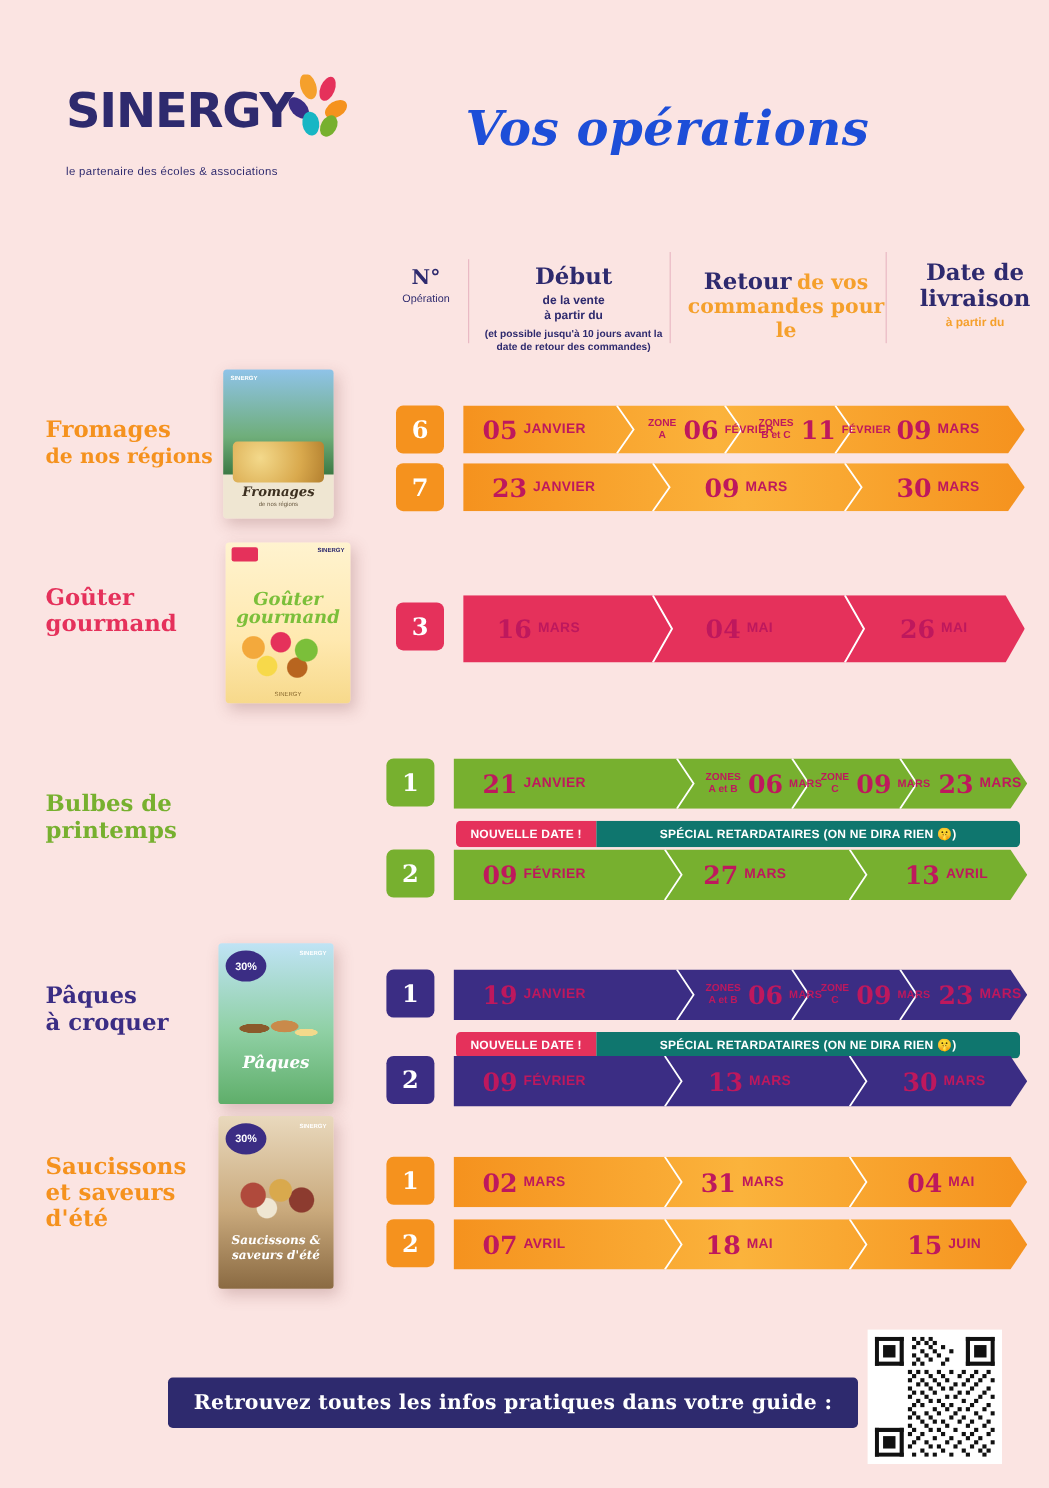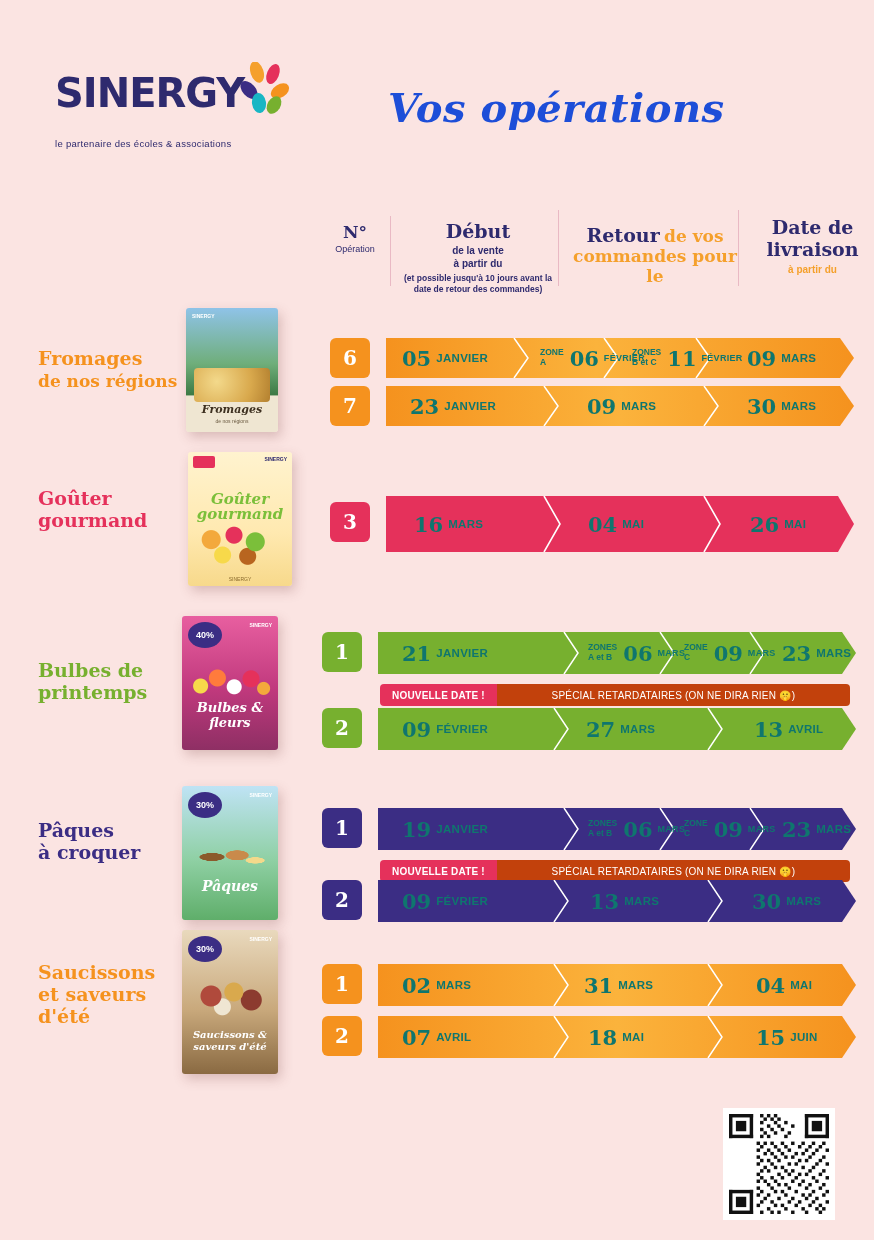--- a/index.html
+++ b/index.html
@@ -70,39 +70,39 @@
 
   
   .bar{position:absolute;height:44px;display:flex;align-items:center;}
   .numbox{
     width:40px;height:40px;border-radius:6px;display:flex;align-items:center;justify-content:center;
     color:#fff;font-family:"DejaVu Serif",serif;font-weight:bold;font-size:20px;
     position:absolute;left:0;top:2px;
   }
   .seg{
     position:relative;display:flex;align-items:center;justify-content:center;
-    color:#0f766e;padding:0 6px;
+    color:#be185d;padding:0 6px;
   }
   .seg .d{
     font-family:"DejaVu Serif",serif;font-weight:bold;font-size:21px;margin-right:5px;
   }
   .seg .m{font-size:11.5px;font-weight:bold;letter-spacing:.3px;}
   .seg .zone{
-    font-size:8.5px;font-weight:bold;line-height:1.15;margin-right:6px;
+    font-size:8.5px;font-weight:bold;line-height:1.15;text-align:center;margin-right:6px;
   }
 
   .ribbon{
     position:absolute;height:22px;display:flex;align-items:center;border-radius:4px;overflow:hidden;
   }
   .ribbon .new{
     background:#e5315b;color:#fff;font-size:10px;font-weight:bold;letter-spacing:.2px;
     padding:0 12px;height:100%;display:flex;align-items:center;
   }
   .ribbon .spec{
-    background:#c2410c;color:#fff;font-size:10px;font-weight:normal;letter-spacing:.2px;
+    background:#0f766e;color:#fff;font-size:10px;font-weight:bold;letter-spacing:.2px;
     padding:0 14px;height:100%;display:flex;align-items:center;
   }
 
   
   .footer-bar{
     position:absolute;left:140px;top:1148px;width:575px;height:42px;
     background:#2e2a6e;border-radius:4px;display:flex;align-items:center;justify-content:center;
     color:#fff;font-family:"DejaVu Serif",serif;font-weight:bold;font-size:17px;letter-spacing:.2px;
   }
   .qr{position:absolute;left:723px;top:1108px;width:100px;height:100px;background:#fff;padding:6px;}
@@ -279,33 +279,20 @@
         <span class="m">MAI</span>
       </div>
     </div>
   </div>
 
   <div class="product-label" style="left:38px;top:660px;width:170px;color:#77b02f;">
     <span>Bulbes de</span><br>
     <span>printemps</span>
   </div>
 
-  <div class="pack" style="left:182px;top:616px;width:104px;height:140px;">
-    <div class="cover" style="left:0;top:0;width:96px;height:134px;background:linear-gradient(#e85fa0,#c0397d 55%,#8e2f64 100%);">
-      <div style="position:absolute;left:6px;top:6px;width:34px;height:26px;border-radius:50%;background:#3b2d84;color:#fff;font-size:9px;font-weight:bold;display:flex;align-items:center;justify-content:center;">40%</div>
-      <div style="position:absolute;right:6px;top:6px;font-size:5px;color:#fff;font-weight:bold;">SINERGY</div>
-      <div style="position:absolute;left:6px;top:46px;width:84px;height:40px;background:
-        radial-gradient(circle at 15% 60%,#f7d94a 0 7px,transparent 8px),
-        radial-gradient(circle at 35% 40%,#ff7b3c 0 8px,transparent 9px),
-        radial-gradient(circle at 55% 62%,#ffffff 0 7px,transparent 8px),
-        radial-gradient(circle at 75% 42%,#e5315b 0 8px,transparent 9px),
-        radial-gradient(circle at 90% 66%,#f3a93c 0 6px,transparent 7px);"></div>
-      <div style="position:absolute;left:0;bottom:20px;width:100%;text-align:center;font-family:'DejaVu Serif',serif;font-style:italic;font-weight:bold;font-size:13px;color:#fff;">Bulbes &amp; fleurs</div>
-    </div>
-  </div>
 
   <div class="bar" style="left:322px;top:630px;width:535px;">
     <div class="numbox" style="background:#77b02f;">1</div>
     <div style="position:absolute;left:56px;top:2px;width:478px;height:42px;">
       <svg viewBox="0 0 478 42" preserveAspectRatio="none" style="position:absolute;inset:0;width:100%;height:100%;">
         <path d="M0,0 H464 L478,21 L464,42 H0 Z" fill="#77b02f"></path>
         <path d="M186,0 L200,21 L186,42" fill="none" stroke="#fff" stroke-width="1.5"></path>
         <path d="M282,0 L296,21 L282,42" fill="none" stroke="#fff" stroke-width="1.5"></path>
         <path d="M372,0 L386,21 L372,42" fill="none" stroke="#fff" stroke-width="1.5"></path>
       </svg>
@@ -509,20 +496,23 @@
         <span class="d">18</span>
         <span class="m">MAI</span>
       </div>
       <div class="seg" style="position:absolute;left:372px;top:0;height:42px;">
         <span class="d">15</span>
         <span class="m">JUIN</span>
       </div>
     </div>
   </div>
 
+  <div class="footer-bar">
+    <span>Retrouvez toutes les infos pratiques dans votre guide :</span>
+  </div>
 
   <div class="qr">
     <svg viewBox="0 0 29 29" style="width:100%;height:100%;display:block;">
       <rect width="29" height="29" fill="#fff"></rect>
       <g fill="#111">
         <rect x="0" y="0" width="7" height="1"></rect>
           <rect x="0" y="6" width="7" height="1"></rect>
         <rect x="0" y="0" width="1" height="7"></rect>
           <rect x="6" y="0" width="1" height="7"></rect>
         <rect x="2" y="2" width="3" height="3"></rect>

